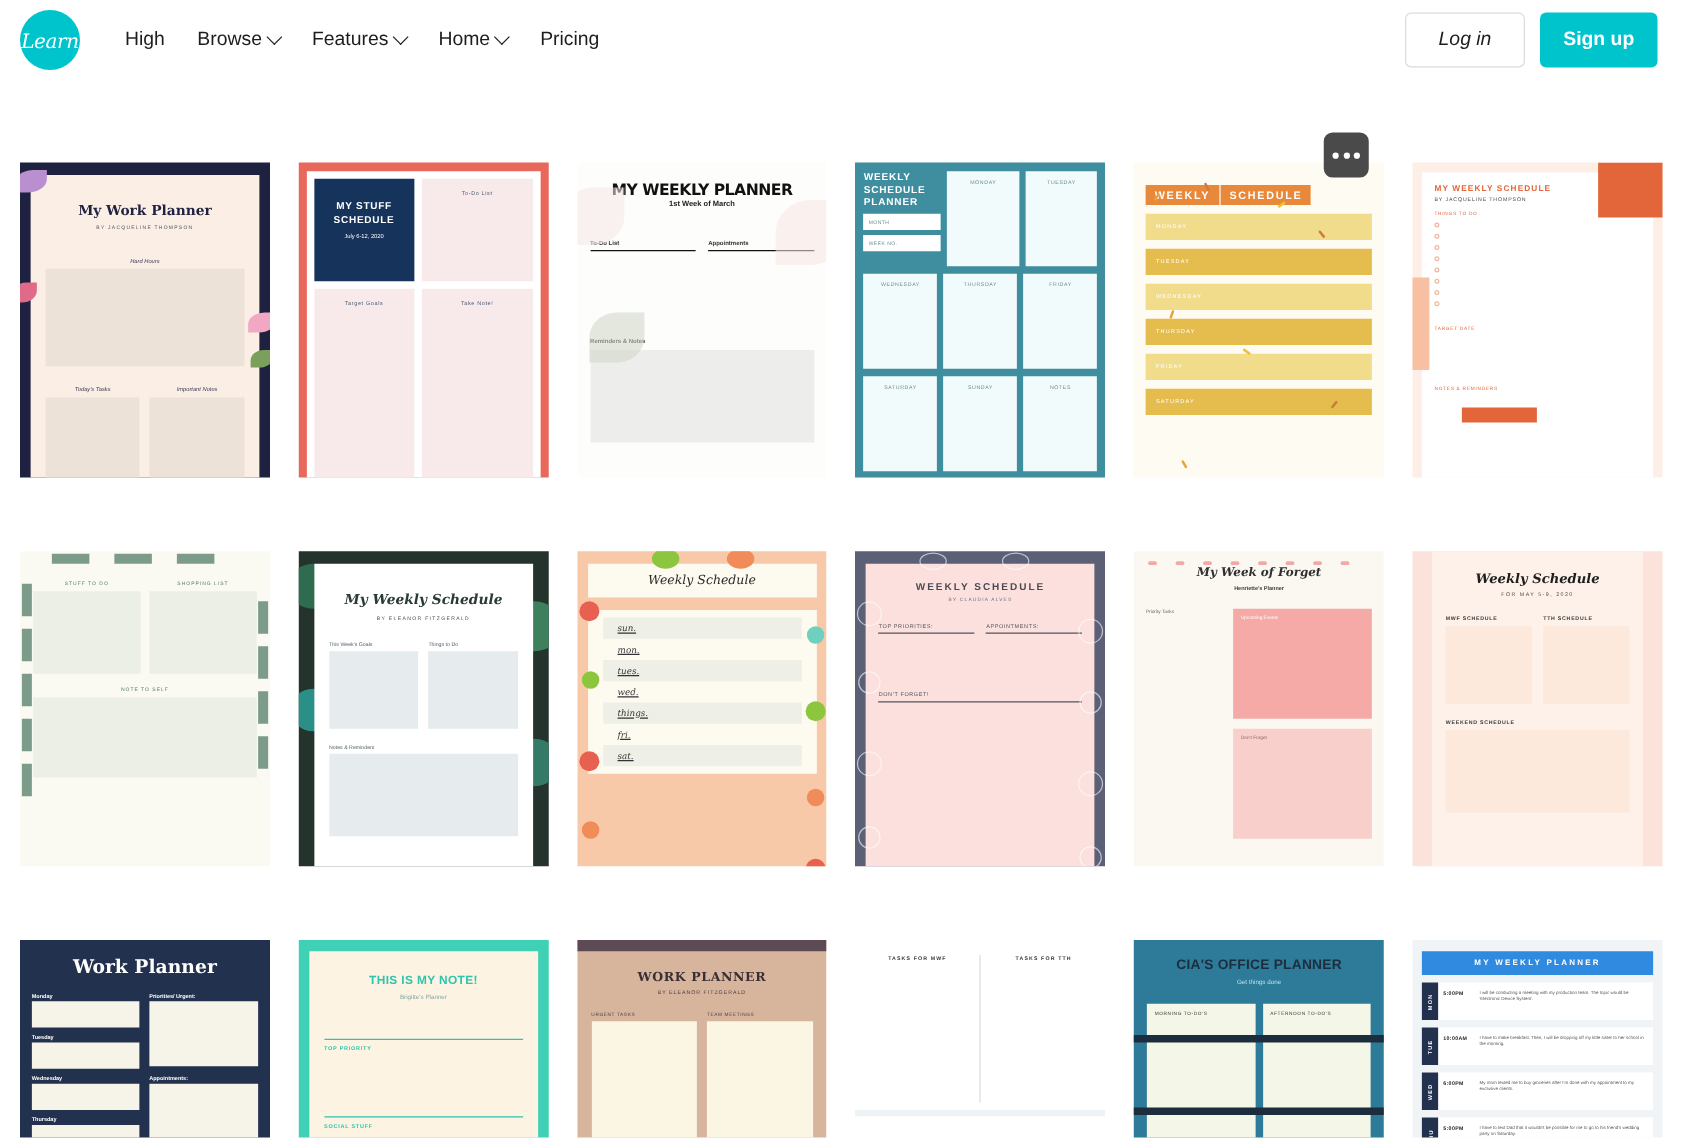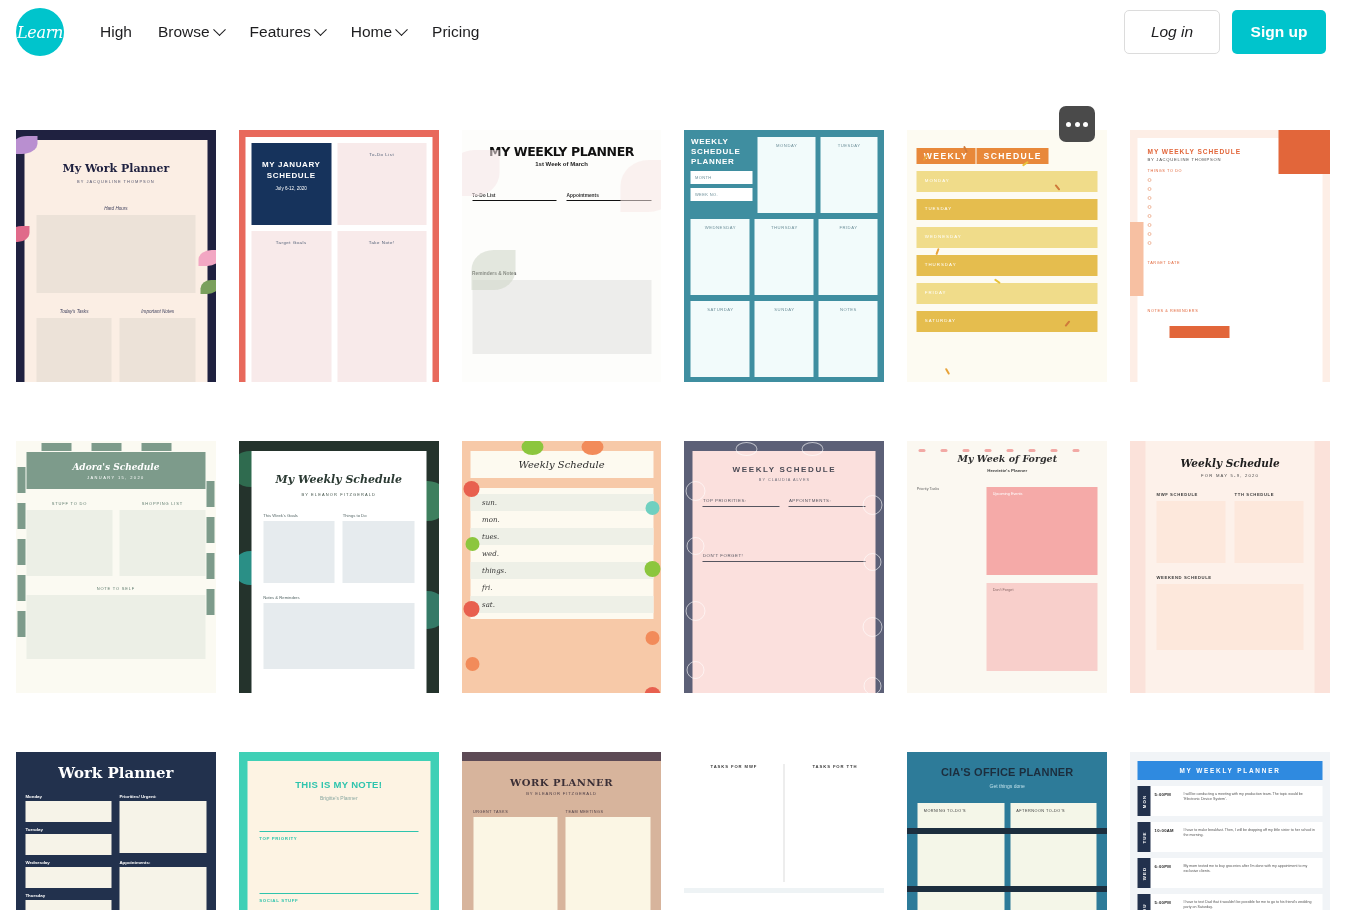--- a/index.html
+++ b/index.html
@@ -164,21 +164,21 @@
   .t8 .cols { display: flex; gap: 8px; margin-top: 16px; }
   .t8 .cols > div { flex: 1; font-size: 4.2px; color: #566; }
   .t8 .bx { height: 62px; background: #e6ebee; margin-top: 3px; }
   .t8 .nt { font-size: 4.2px; color: #566; margin-top: 12px; }
   .t8 .nbx { height: 66px; background: #e6ebee; margin-top: 3px; }
   .succ { position: absolute; border-radius: 50%; }
 
   
   .t9 { background: #f7c9a8; padding: 10px 9px; }
   .t9 .hd { background: #fdfaf0; text-align: center; padding: 8px 0; font-family: "DejaVu Serif", serif; font-style: italic; font-size: 10px; color: #2b2b2b; }
-  .t9 .list { background: #fdfaf0; margin-top: 10px; padding: 6px 0; }
+  .t9 .list { background: #fdfaf0; margin-top: 10px; padding: 6px 12px; text-decoration: underline; }
   .t9 .d { font-family: "DejaVu Serif", serif; font-style: italic; font-size: 7px; padding: 4.5px 0 4.5px 12px; color: #333; }
   .t9 .d:nth-child(odd) { background: #eef0e7; }
   .flw { position: absolute; border-radius: 50%; }
 
   
   .t10 { background: #5c6077; padding: 10px 9px; }
   .t10 .inner { background: #fbe0dd; height: 100%; padding: 14px 10px; }
   .t10 h3 { text-align: center; font-size: 8px; letter-spacing: 1.6px; color: #4a4a55; }
   .t10 .by { text-align: center; font-size: 3.8px; letter-spacing: 1px; color: #6c6c78; margin-top: 4px; }
   .t10 .cols { display: flex; gap: 9px; margin-top: 16px; }
@@ -328,21 +328,21 @@
         </div>
       </div>
     </div>
   </div>
 
   <div class="card">
     <div class="thumb t2">
       <div class="inner">
         <div class="top">
           <div class="navy">
-            <b>MY JANUARY</b>
+            <b>MY STUFF</b>
             <b>SCHEDULE</b>
             <span>July 6-12, 2020</span>
           </div>
           <div class="pink lbl">To-Do List</div>
         </div>
         <div class="bot">
           <div class="pink lbl" style="width:80px;flex:0 0 80px;">Target Goals</div>
           <div class="pink lbl">Take Note!</div>
         </div>
       </div>
@@ -457,24 +457,20 @@
       <div class="brush" style="width:8px;height:26px;left:2px;top:170px;"></div>
       <div class="brush" style="width:8px;height:26px;right:2px;top:40px;"></div>
       <div class="brush" style="width:8px;height:26px;right:2px;top:76px;"></div>
       <div class="brush" style="width:8px;height:26px;right:2px;top:112px;"></div>
       <div class="brush" style="width:8px;height:26px;right:2px;top:148px;"></div>
       <div class="brush" style="width:30px;height:8px;left:26px;top:2px;"></div>
       <div class="brush" style="width:30px;height:8px;left:76px;top:2px;"></div>
       <div class="brush" style="width:30px;height:8px;left:126px;top:2px;"></div>
       <div class="brush" style="width:30px;height:8px;left:40px;bottom:2px;"></div>
       <div class="brush" style="width:30px;height:8px;left:100px;bottom:2px;"></div>
-      <div class="hdr">
-        <b>Adora's Schedule</b>
-        <span>JANUARY 15, 2020</span>
-      </div>
       <div class="cols">
         <div>
           <span>STUFF TO DO</span>
           <div class="bx"></div>
         </div>
         <div>
           <span>SHOPPING LIST</span>
           <div class="bx"></div>
         </div>
       </div>

